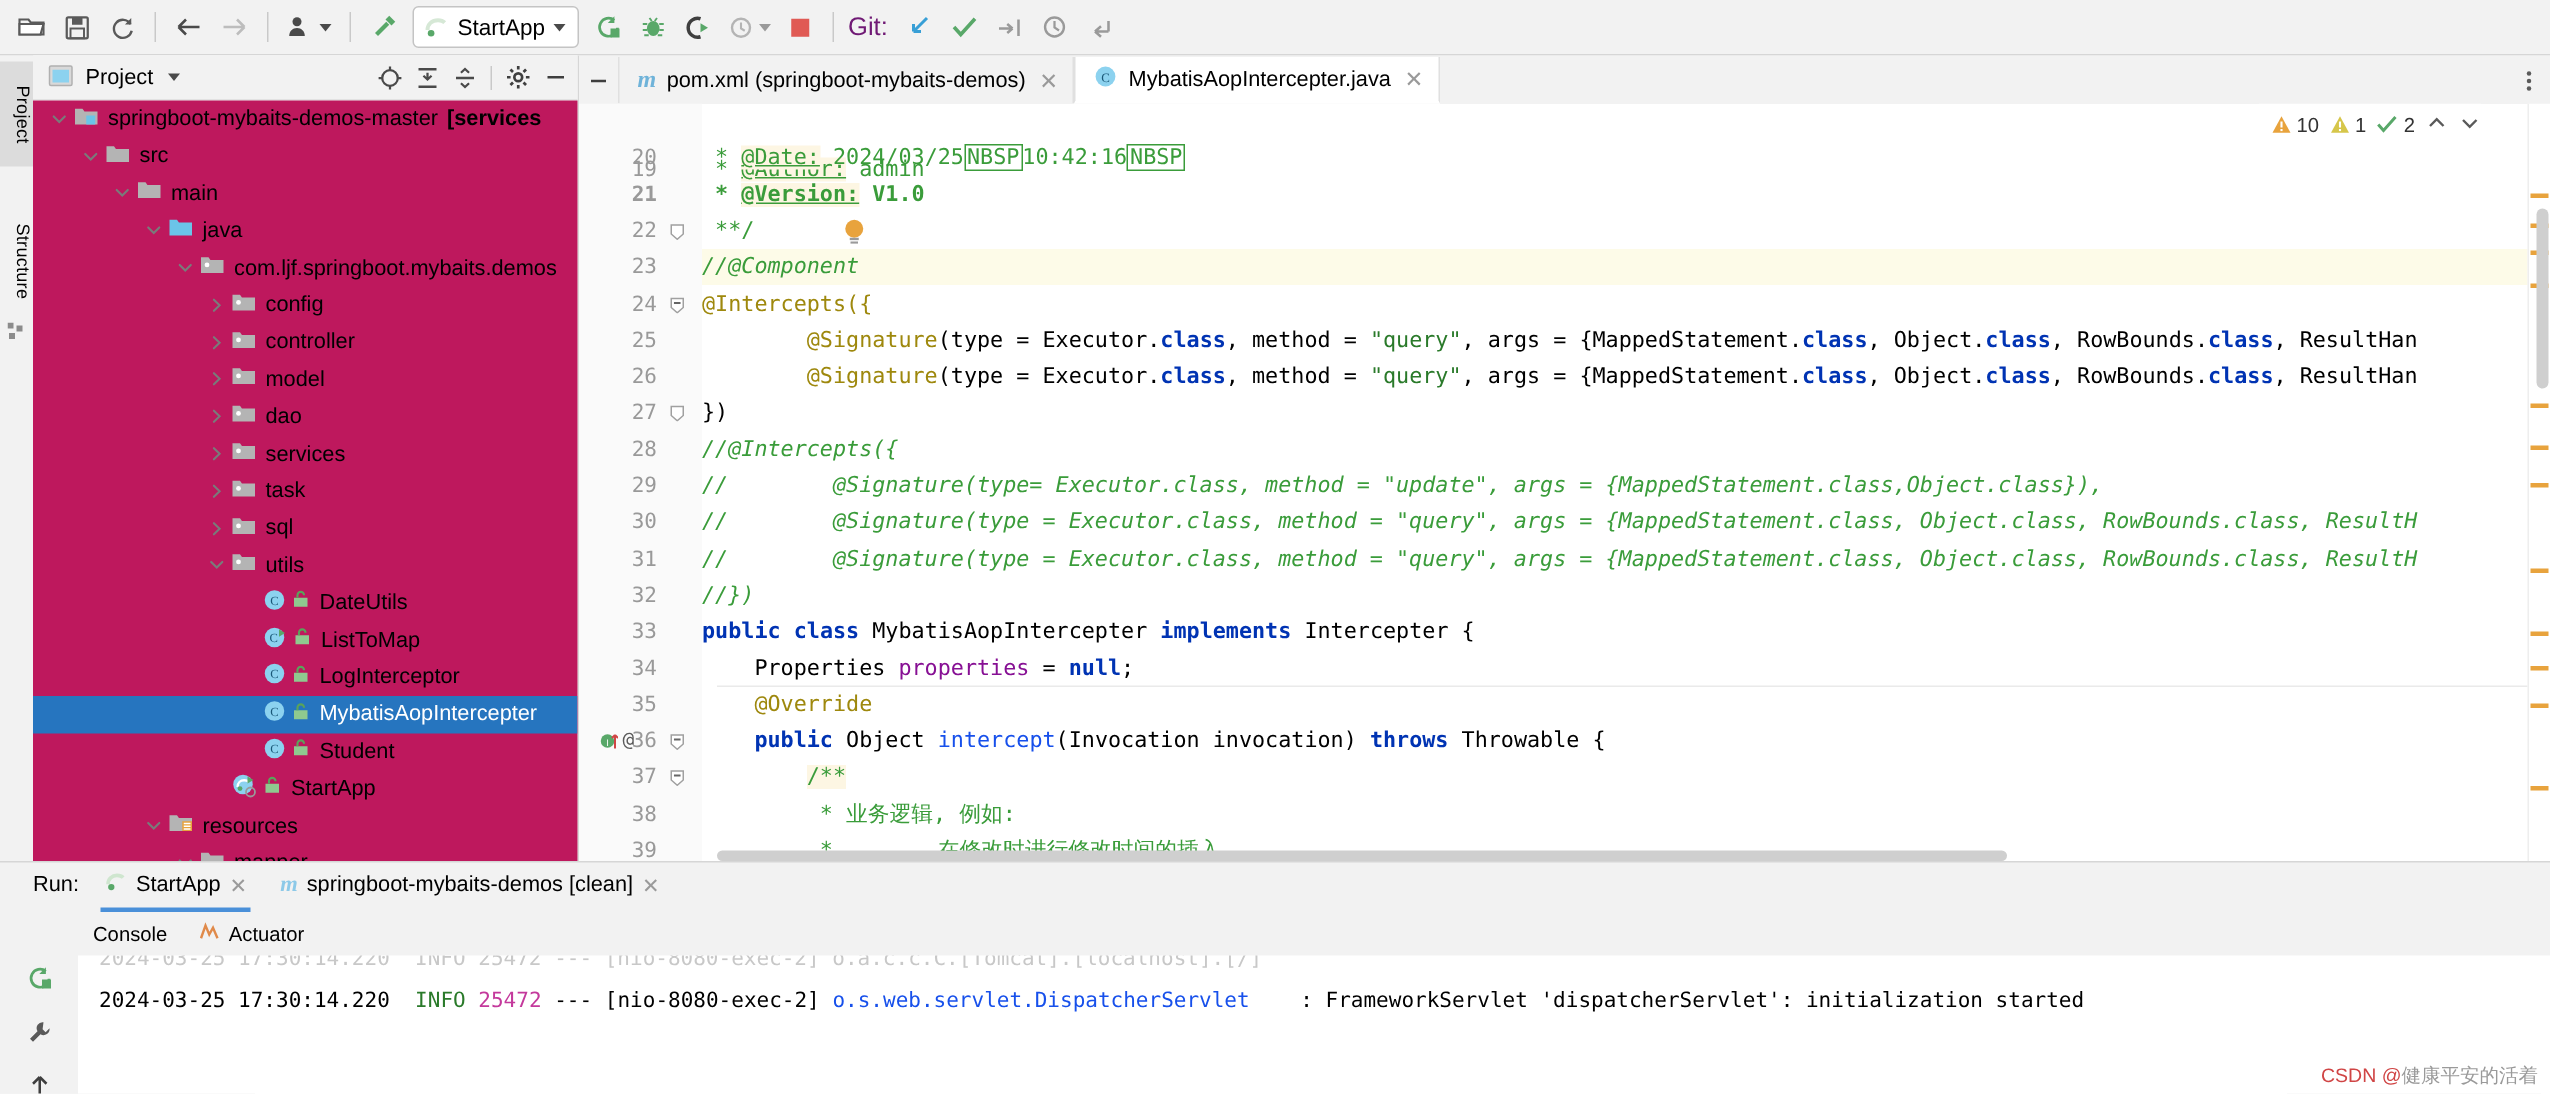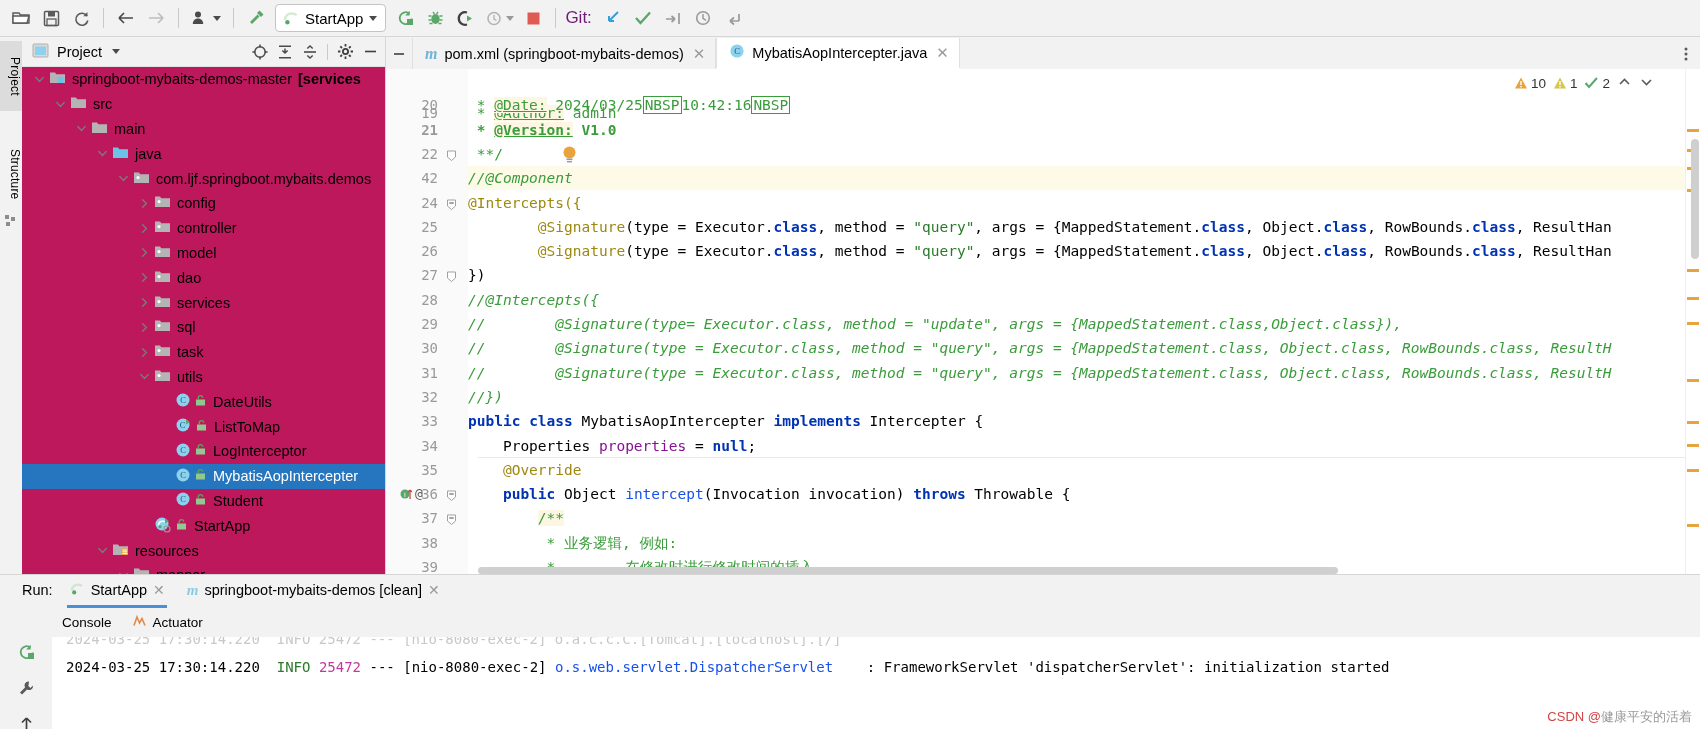--- a/index.html
+++ b/index.html
@@ -408,33 +408,33 @@
         <div class="row" style="padding-left: 115px;">
           <span class="arrow">
             <svg width="11" height="11" viewBox="0 0 11 11">
               <path d="M3.6 1.8L7.4 5.5 3.6 9.2" stroke="#7a7a7a" stroke-width="1.4" fill="none" stroke-linecap="round"></path>
             </svg>
           </span>
           <span class="tw" style="margin-left: 3px;"><svg width="17" height="15" viewBox="0 0 17 15">
               <path d="M1 2.5h5l1.3 1.8H16V13H1z" fill="#b4b4b4"></path>
               <circle cx="5" cy="7.6" r="1.6" fill="#fff"></circle>
             </svg></span>
+          <span class="lbl">task</span>
+        </div>
+        <div class="row" style="padding-left: 115px;">
+          <span class="arrow">
+            <svg width="11" height="11" viewBox="0 0 11 11">
+              <path d="M3.6 1.8L7.4 5.5 3.6 9.2" stroke="#7a7a7a" stroke-width="1.4" fill="none" stroke-linecap="round"></path>
+            </svg>
+          </span>
+          <span class="tw" style="margin-left: 3px;"><svg width="17" height="15" viewBox="0 0 17 15">
+              <path d="M1 2.5h5l1.3 1.8H16V13H1z" fill="#b4b4b4"></path>
+              <circle cx="5" cy="7.6" r="1.6" fill="#fff"></circle>
+            </svg></span>
           <span class="lbl">sql</span>
-        </div>
-        <div class="row" style="padding-left: 115px;">
-          <span class="arrow">
-            <svg width="11" height="11" viewBox="0 0 11 11">
-              <path d="M3.6 1.8L7.4 5.5 3.6 9.2" stroke="#7a7a7a" stroke-width="1.4" fill="none" stroke-linecap="round"></path>
-            </svg>
-          </span>
-          <span class="tw" style="margin-left: 3px;"><svg width="17" height="15" viewBox="0 0 17 15">
-              <path d="M1 2.5h5l1.3 1.8H16V13H1z" fill="#b4b4b4"></path>
-              <circle cx="5" cy="7.6" r="1.6" fill="#fff"></circle>
-            </svg></span>
-          <span class="lbl">task</span>
         </div>
         <div class="row" style="padding-left: 115px;">
           <span class="arrow">
             <svg width="11" height="11" viewBox="0 0 11 11">
               <path d="M1.8 3.6L5.5 7.4 9.2 3.6" stroke="#7a7a7a" stroke-width="1.4" fill="none" stroke-linecap="round"></path>
             </svg>
           </span>
           <span class="tw" style="margin-left: 3px;"><svg width="17" height="15" viewBox="0 0 17 15">
               <path d="M1 2.5h5l1.3 1.8H16V13H1z" fill="#b4b4b4"></path>
               <circle cx="5" cy="7.6" r="1.6" fill="#fff"></circle>
@@ -583,21 +583,21 @@
         <div class="cl" style="top: 72.9px;"><span class="lnum">22</span><span class="ctext"><span class="doc"> **/</span></span></div>
         <span class="fold" style="top: 78.9px;"><svg width="11" height="11" viewBox="0 0 11 11">
             <path d="M1.5 1h8v6l-4 3.5L1.5 7z" fill="#fff" stroke="#a0a0a0"></path>
           </svg></span>
         <span style="position: absolute; left: 175px; top: 75.9px;"><svg width="17" height="19" viewBox="0 0 17 19">
             <circle cx="8.5" cy="7.5" r="6" fill="#e8a33d"></circle>
             <rect x="5.5" y="13.5" width="6" height="1.6" fill="#9a9a9a"></rect>
             <rect x="6" y="16" width="5" height="1.4" fill="#9a9a9a"></rect>
           </svg></span>
         <div style="position: absolute; left: 82px; right: 14px; height: 24.3px; top: 97.2px; background: rgb(253, 251, 232);"></div>
-        <div class="cl" style="top: 97.2px;"><span class="lnum">42</span><span class="ctext"><span class="cmt">//@Component</span></span></div>
+        <div class="cl" style="top: 97.2px;"><span class="lnum">23</span><span class="ctext"><span class="cmt">//@Component</span></span></div>
         <div class="cl" style="top: 121.5px;"><span class="lnum">24</span><span class="ctext"><span class="ann">@Intercepts({</span></span></div>
         <span class="fold" style="top: 127.5px;"><svg width="11" height="11" viewBox="0 0 11 11">
             <path d="M1.5 1h8v6l-4 3.5L1.5 7z" fill="#fff" stroke="#a0a0a0"></path>
             <path d="M3.3 4h4.4" stroke="#666" stroke-width="1.2"></path>
           </svg></span>
         <div class="cl" style="top: 145.8px;"><span class="lnum">25</span><span class="ctext"><span class="plain">        </span><span class="ann">@Signature</span><span class="plain">(type = Executor.</span><span class="kw">class</span><span class="plain">, method = </span><span class="str">"query"</span><span class="plain">, args = {MappedStatement.</span><span class="kw">class</span><span class="plain">, Object.</span><span class="kw">class</span><span class="plain">, RowBounds.</span><span class="kw">class</span><span class="plain">, ResultHan</span></span></div>
         <div class="cl" style="top: 170.1px;"><span class="lnum">26</span><span class="ctext"><span class="plain">        </span><span class="ann">@Signature</span><span class="plain">(type = Executor.</span><span class="kw">class</span><span class="plain">, method = </span><span class="str">"query"</span><span class="plain">, args = {MappedStatement.</span><span class="kw">class</span><span class="plain">, Object.</span><span class="kw">class</span><span class="plain">, RowBounds.</span><span class="kw">class</span><span class="plain">, ResultHan</span></span></div>
         <div class="cl" style="top: 194.4px;"><span class="lnum">27</span><span class="ctext"><span class="plain">})</span></span></div>
         <span class="fold" style="top: 200.4px;"><svg width="11" height="11" viewBox="0 0 11 11">
             <path d="M1.5 1h8v6l-4 3.5L1.5 7z" fill="#fff" stroke="#a0a0a0"></path>

